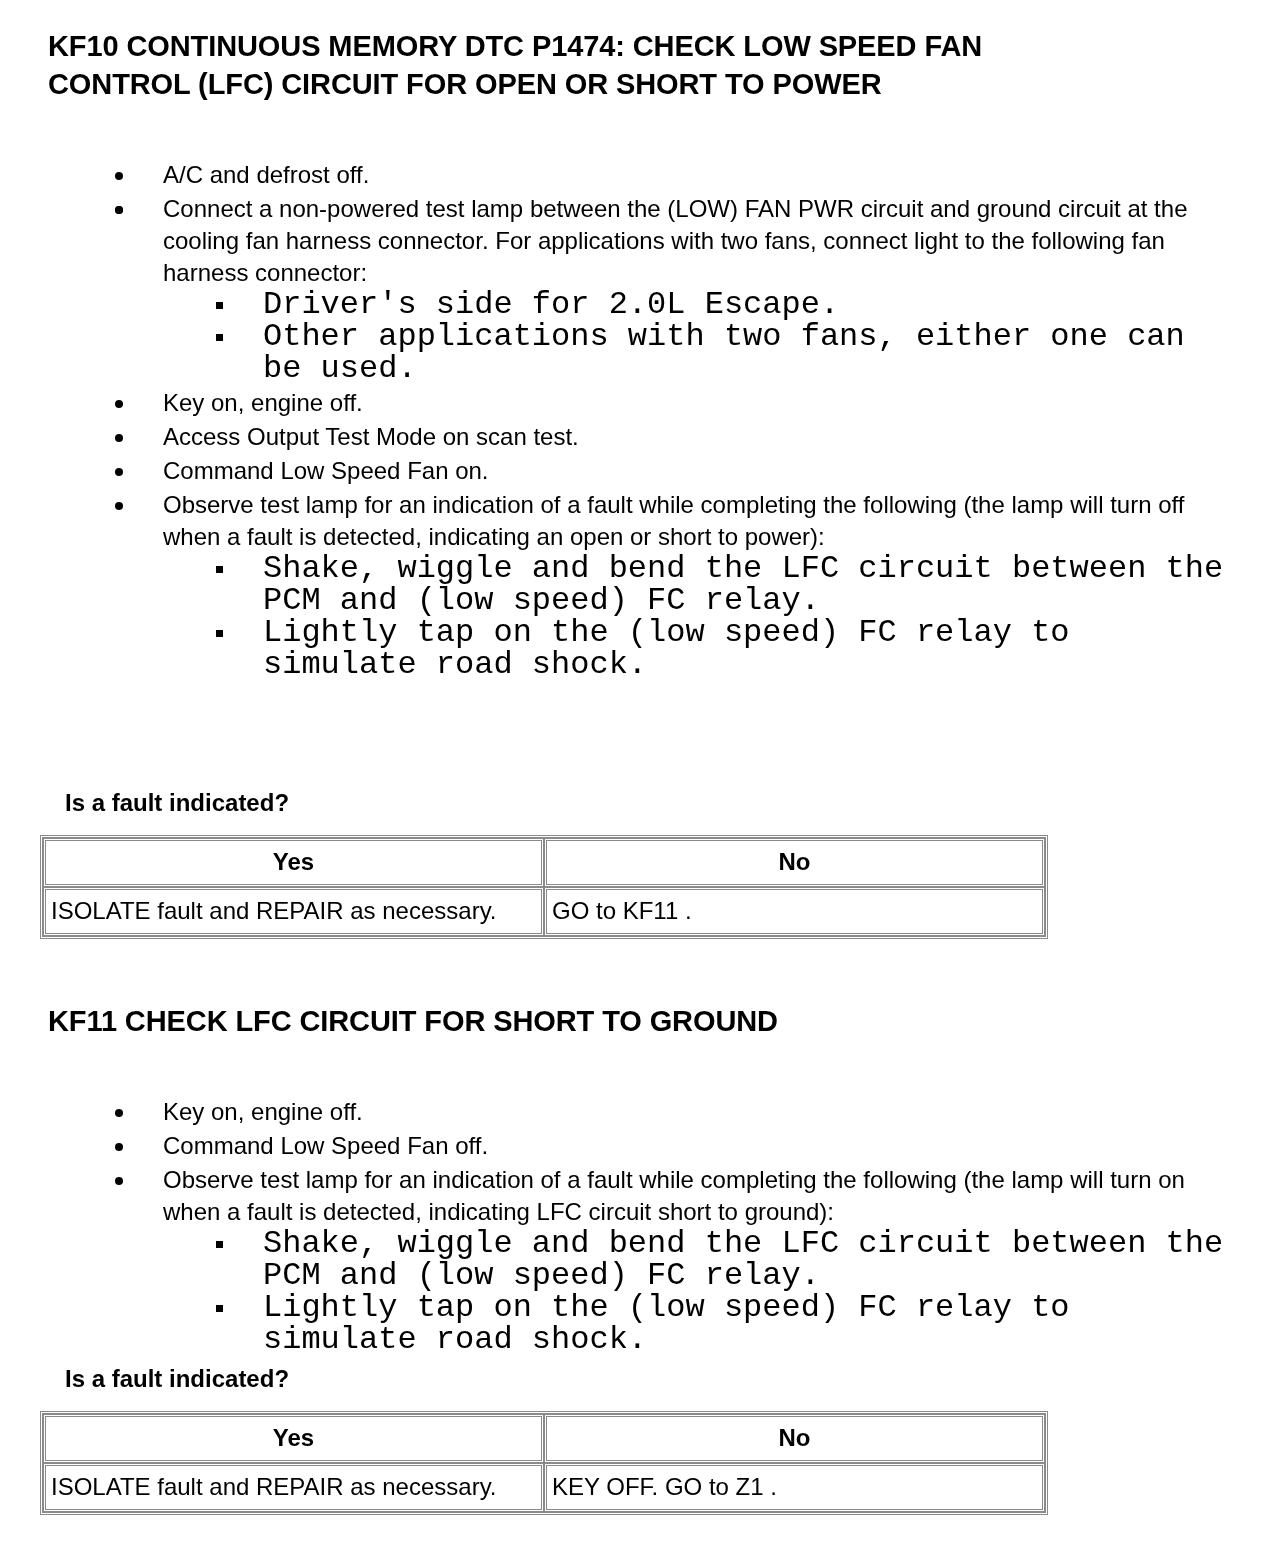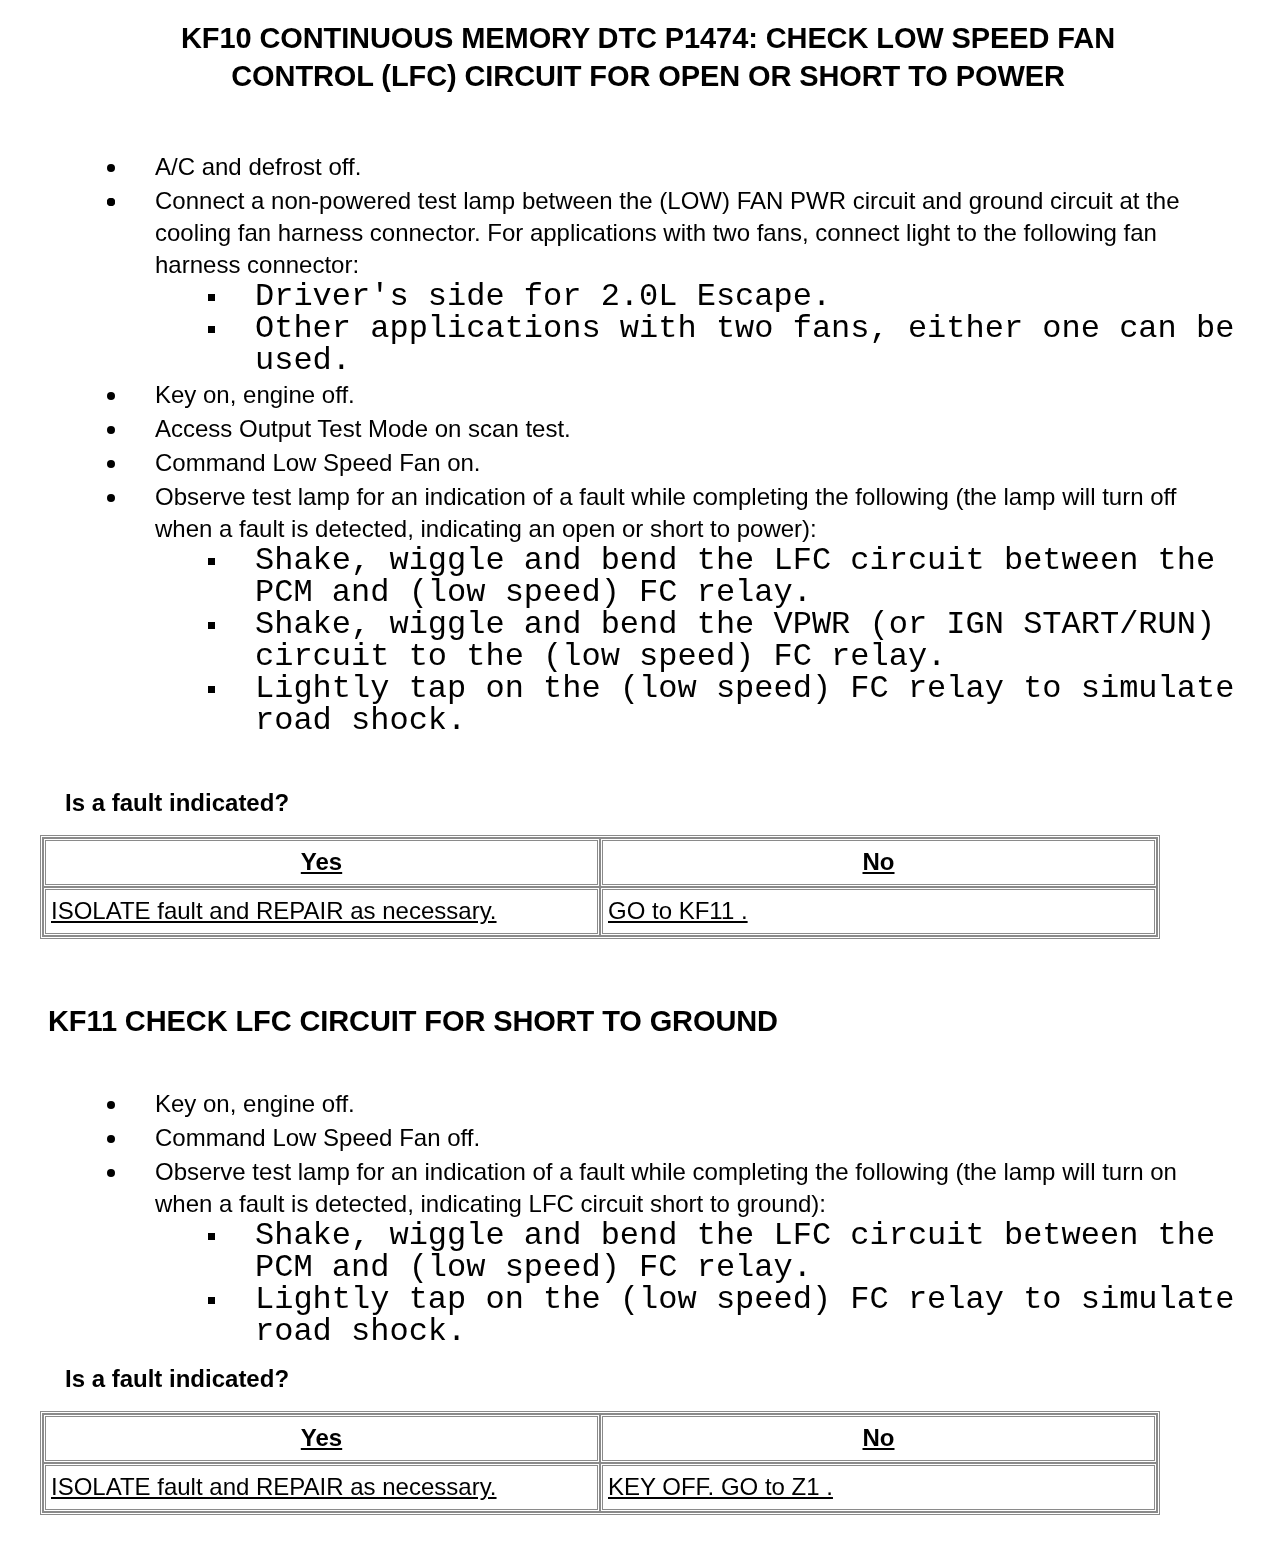--- a/index.html
+++ b/index.html
@@ -5,45 +5,44 @@
   html, body { margin: 0; padding: 0; background: #ffffff; }
   body {
     width: 1264px; height: 1548px; position: relative; overflow: hidden;
     font-family: "Liberation Sans", sans-serif; color: #000;
   }
   .section { position: absolute; left: 48px; width: 1200px; }
   h1 {
     margin: 0; font-size: 29px; font-weight: bold; line-height: 38px;
     letter-spacing: -0.1px;
   }
-  ul.l1 { list-style: none; margin: 8px; padding: 0; }
+  ul.l1 { list-style: none; margin: 16px; padding: 0; }
   ul.l1 > li { position: relative; padding-left: 99px; font-size: 24px; line-height: 32px; }
   ul.l1 > li + li { margin-top: 2px; }
   .b1 { position: absolute; left: 51px; top: 13px; width: 8px; height: 8px; border-radius: 50%; background: #000; }
   ul.l2 { list-style: none; margin: 0; padding: 0; }
   ul.l2 > li { position: relative; padding-left: 100px; font-size: 32px; line-height: 32px; font-family: Liberation Mono, monospace; }
   .b2 { position: absolute; left: 53px; top: 13px; width: 7px; height: 7px; background: #000; }
   .q { font-size: 24px; font-weight: bold; line-height: 30px; margin: 17px; }
   table.tbl {
     border-collapse: separate; border-spacing: 0;
-    width: 1120px; margin-left: -8px;
+    width: 1008px; margin-left: -8px;
     border: 3px double #8a8a8a;
-    text-decoration: underline;
   }
   table.tbl td, table.tbl th {
     border: 3px double #8a8a8a; font-size: 24px; line-height: 28px; padding: 7px 5px 8px 5px;
     width: 50%;
   }
   table.tbl th { font-weight: bold; text-align: center; }
   table.tbl td { text-align: left; }
 </style>
 </head>
 <body>
 
-<div class="section" style="top:19px;text-align:center;">
+<div class="section" style="top:27px;">
   <h1>
     <span>KF10 CONTINUOUS MEMORY DTC P1474: CHECK LOW SPEED FAN</span><br>
     <span>CONTROL (LFC) CIRCUIT FOR OPEN OR SHORT TO POWER</span>
   </h1>
 </div>
 
 <div class="section" style="top:143px;">
   <ul class="l1">
     <li><span class="b1"></span><span>A/C and defrost off.</span></li>
     <li><span class="b1"></span></li>
@@ -53,21 +52,20 @@
         <li><span class="b2"></span></li>
         <li><span class="b2"></span><span>Other applications with two fans, either one can be used.</span></li>
       </ul>
     </li>
     <li><span class="b1"></span><span>Key on, engine off.</span></li>
     <li><span class="b1"></span><span>Access Output Test Mode on scan test.</span></li>
     <li><span class="b1"></span><span>Command Low Speed Fan on.</span></li>
     <li><span class="b1"></span><span>Observe test lamp for an indication of a fault while completing the following (the lamp will turn off when a fault is detected, indicating an open or short to power):</span>
       <ul class="l2">
         <li><span class="b2"></span><span>Shake, wiggle and bend the LFC circuit between the PCM and (low speed) FC relay.</span></li>
-        <li><span class="b2"></span><span>Shake, wiggle and bend the VPWR (or IGN START/RUN) circuit to the (low speed) FC relay.</span></li>
         <li><span class="b2"></span><span>Lightly tap on the (low speed) FC relay to simulate road shock.</span></li>
       </ul>
     </li>
   </ul>
 </div>
 
 <div class="section" style="top:771px;">
   <p class="q">Is a fault indicated?</p>
   <table class="tbl">
     <tbody>

